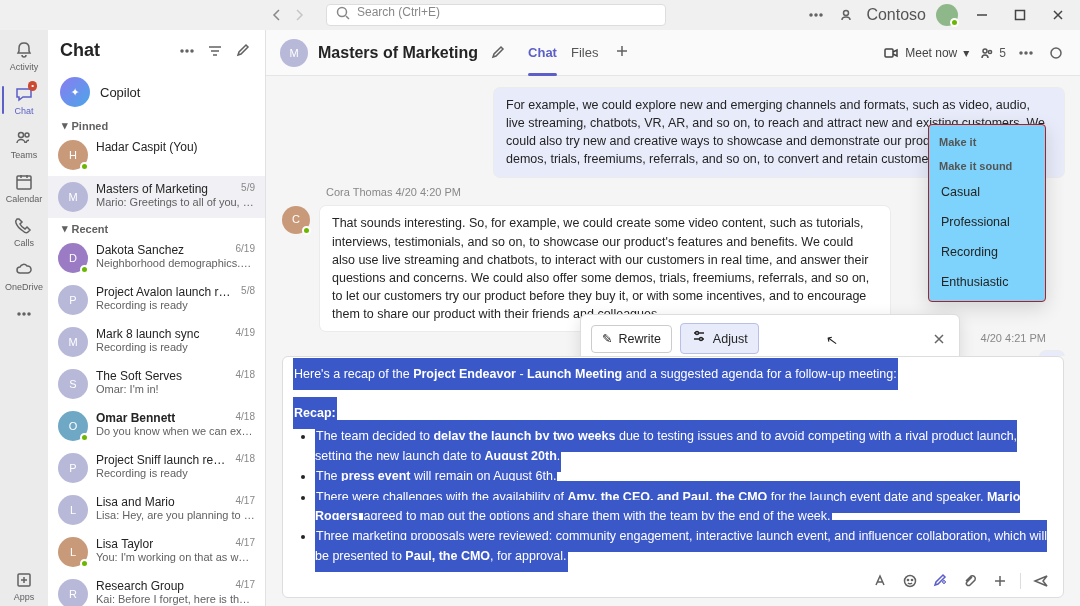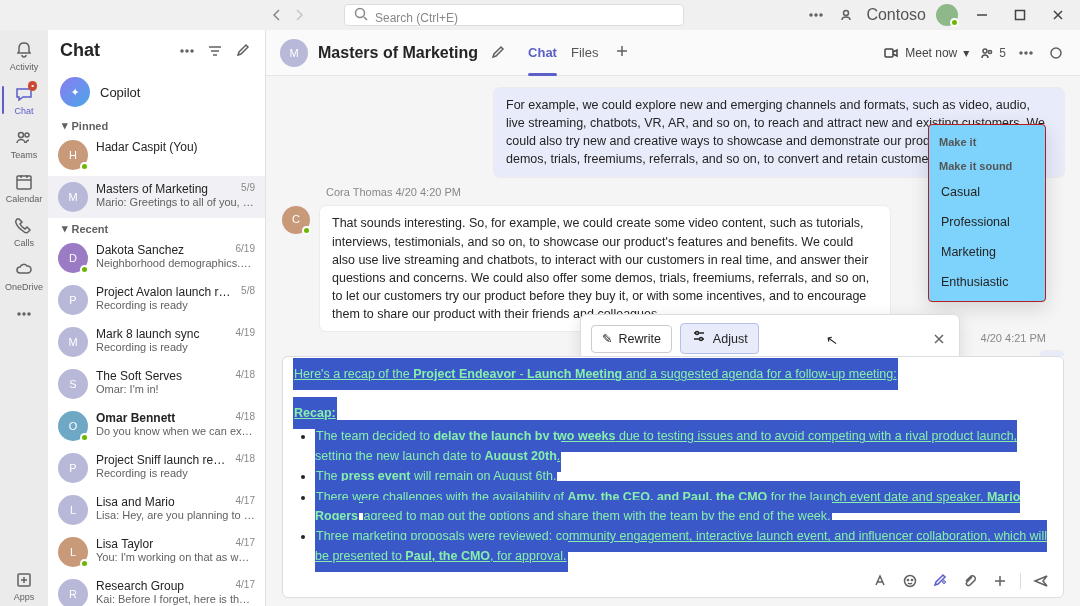--- a/index.html
+++ b/index.html
@@ -3,21 +3,21 @@
 <meta charset="utf-8">
 <style>
 * { box-sizing: border-box; margin: 0; padding: 0; font-family: "Segoe UI", -apple-system, sans-serif; }
 html, body { width: 1080px; height: 606px; overflow: hidden; background: #f0f0f0; color: #242424; }
 .app { display: flex; flex-direction: column; height: 100%; background: #f5f5f5; }
 
 
 .titlebar { height: 30px; display: flex; align-items: center; padding: 0 8px; background: #f0f0f0; gap: 8px; font-size: 12px; color: #555; }
 .titlebar .nav { display:flex; gap:4px; margin-left: 260px;}
 .nav-btn { width: 18px; height: 18px; display:flex; align-items:center; justify-content:center; border-radius:3px; color:#888;}
-.searchbox { flex: 0 0 340px; height: 22px; background:#fff; border:1px solid #ddd; border-radius:4px; display:flex; align-items:flex-end; padding:0 8px; color:#888; gap:6px; font-size:12px; margin-left:28px;}
+.searchbox { flex: 0 0 340px; height: 22px; background:#fff; border:1px solid #ddd; border-radius:4px; display:flex; align-items:flex-start; padding:0 8px; color:#888; gap:6px; font-size:12px; margin-left:10px;}
 .titlebar .right { margin-left: auto; display:flex; align-items:center; gap:10px; }
 .win-btn { width:28px; height:28px; display:flex; align-items:center; justify-content:center; color:#444; }
 
 
 .body { flex:1; display:flex; min-height:0; }
 
 
 .rail { width: 48px; background:#ebebeb; display:flex; flex-direction:column; align-items:center; padding-top:6px; gap:4px; font-size:9px; color:#616161; }
 .rail-item { width:44px; display:flex; flex-direction:column; align-items:center; gap:2px; padding:4px 0; border-radius:4px; position:relative;}
 .rail-item.active { color:#5b5fc7; }
@@ -56,21 +56,21 @@
 
 
 .messages { flex:1; overflow:hidden; padding:6px 16px 4px 16px; position:relative; font-size:12.5px; line-height:1.45;}
 .msg-row { display:flex; gap:10px; margin-top:6px;}
 .msg-row.mine { justify-content:flex-end;}
 .msg-meta { font-size:11px; color:#888; margin:8px 0 2px 44px;}
 .bubble { background:#fff; border-radius:6px; padding:8px 12px; max-width:570px; box-shadow:0 0 0 1px rgba(0,0,0,.04);}
 .bubble.mine { background:#e8ebfa; }
 .compose-area { background:#fff; border:1px solid #ddd; border-radius:6px; margin:0 16px 8px; padding:8px 10px 4px; position:relative;}
 .compose-text { font-size:12.5px; line-height:1.55; }
-.hl { background:#3a58c7; color:#86efac; padding:9px 1px;text-decoration:underline;}
+.hl { background:#3a58c7; color:#ffffff; padding:9px 1px;}
 .bold { font-weight:700;}
 .compose-list { margin:4px 0 0 22px; }
 .compose-list li { margin:0 0 1px;}
 .compose-toolbar { display:flex; gap:10px; justify-content:flex-end; align-items:center; padding:4px 2px 2px; color:#616161;}
 .tb-btn { width:20px; height:20px; display:flex; align-items:center; justify-content:center;}
 
 
 .copilot-pop { position:absolute; right:120px; top:238px; width:380px; background:#fff; border:1px solid #ddd; border-radius:6px; box-shadow:0 4px 16px rgba(0,0,0,.12); z-index:30; font-size:12.5px;}
 .pop-actions { display:flex; gap:8px; padding:8px 10px; align-items:center; border-bottom:1px solid #eee;}
 .pop-btn { display:flex; align-items:center; gap:6px; border:1px solid #ccc; border-radius:4px; padding:4px 10px; background:#fff; font-size:12.5px;}
@@ -446,21 +446,21 @@
         <div class="adjust-menu">
           <div class="menu-section">Make it</div>
           <div class="menu-section">Make it sound</div>
           <div class="menu-item">
               <span>Casual</span>
             </div>
           <div class="menu-item">
               <span>Professional</span>
             </div>
           <div class="menu-item">
-              <span>Marketing</span>
+              <span>Recording</span>
             </div>
           <div class="menu-item">
               <span>Enthusiastic</span>
             </div>
 
         </div>
 
         <div class="copilot-pop">
           <div class="pop-actions">
             <div class="pop-btn">

